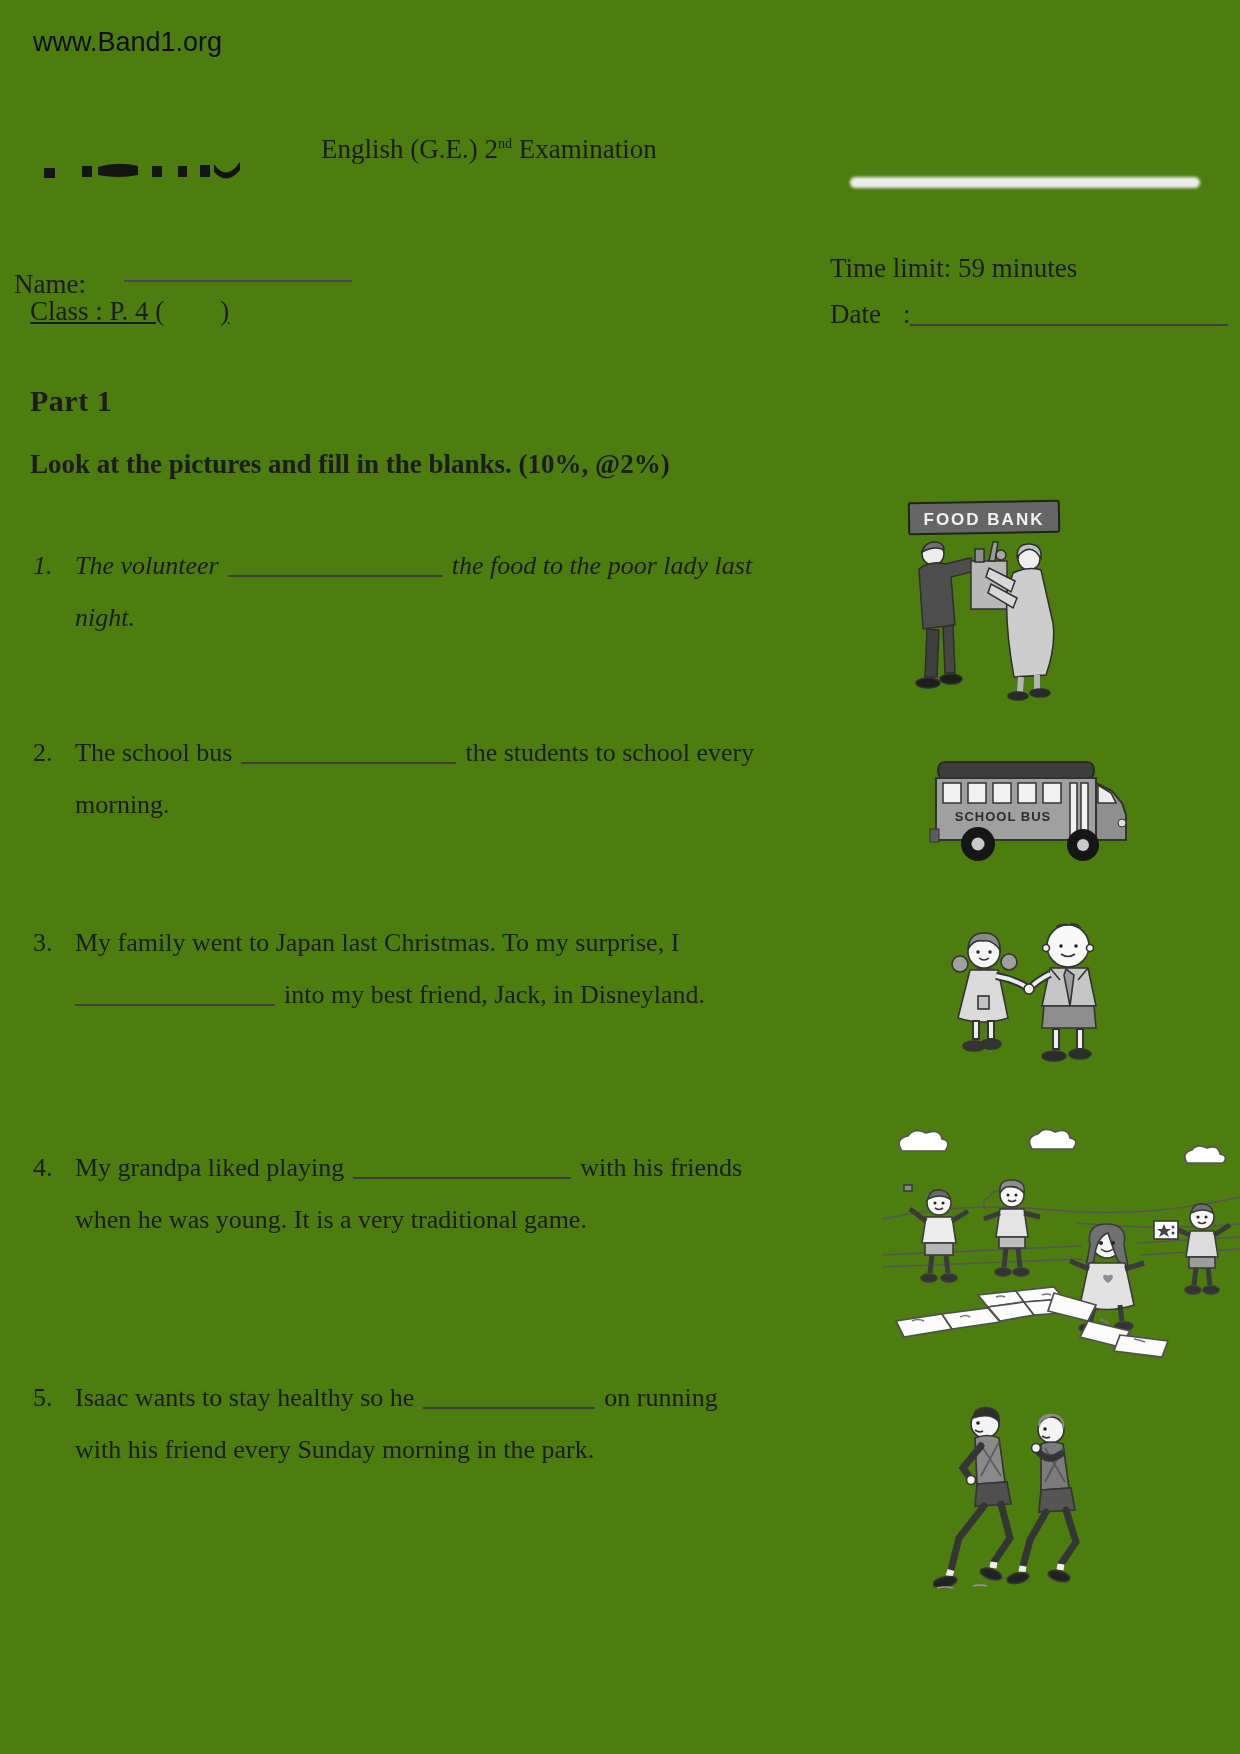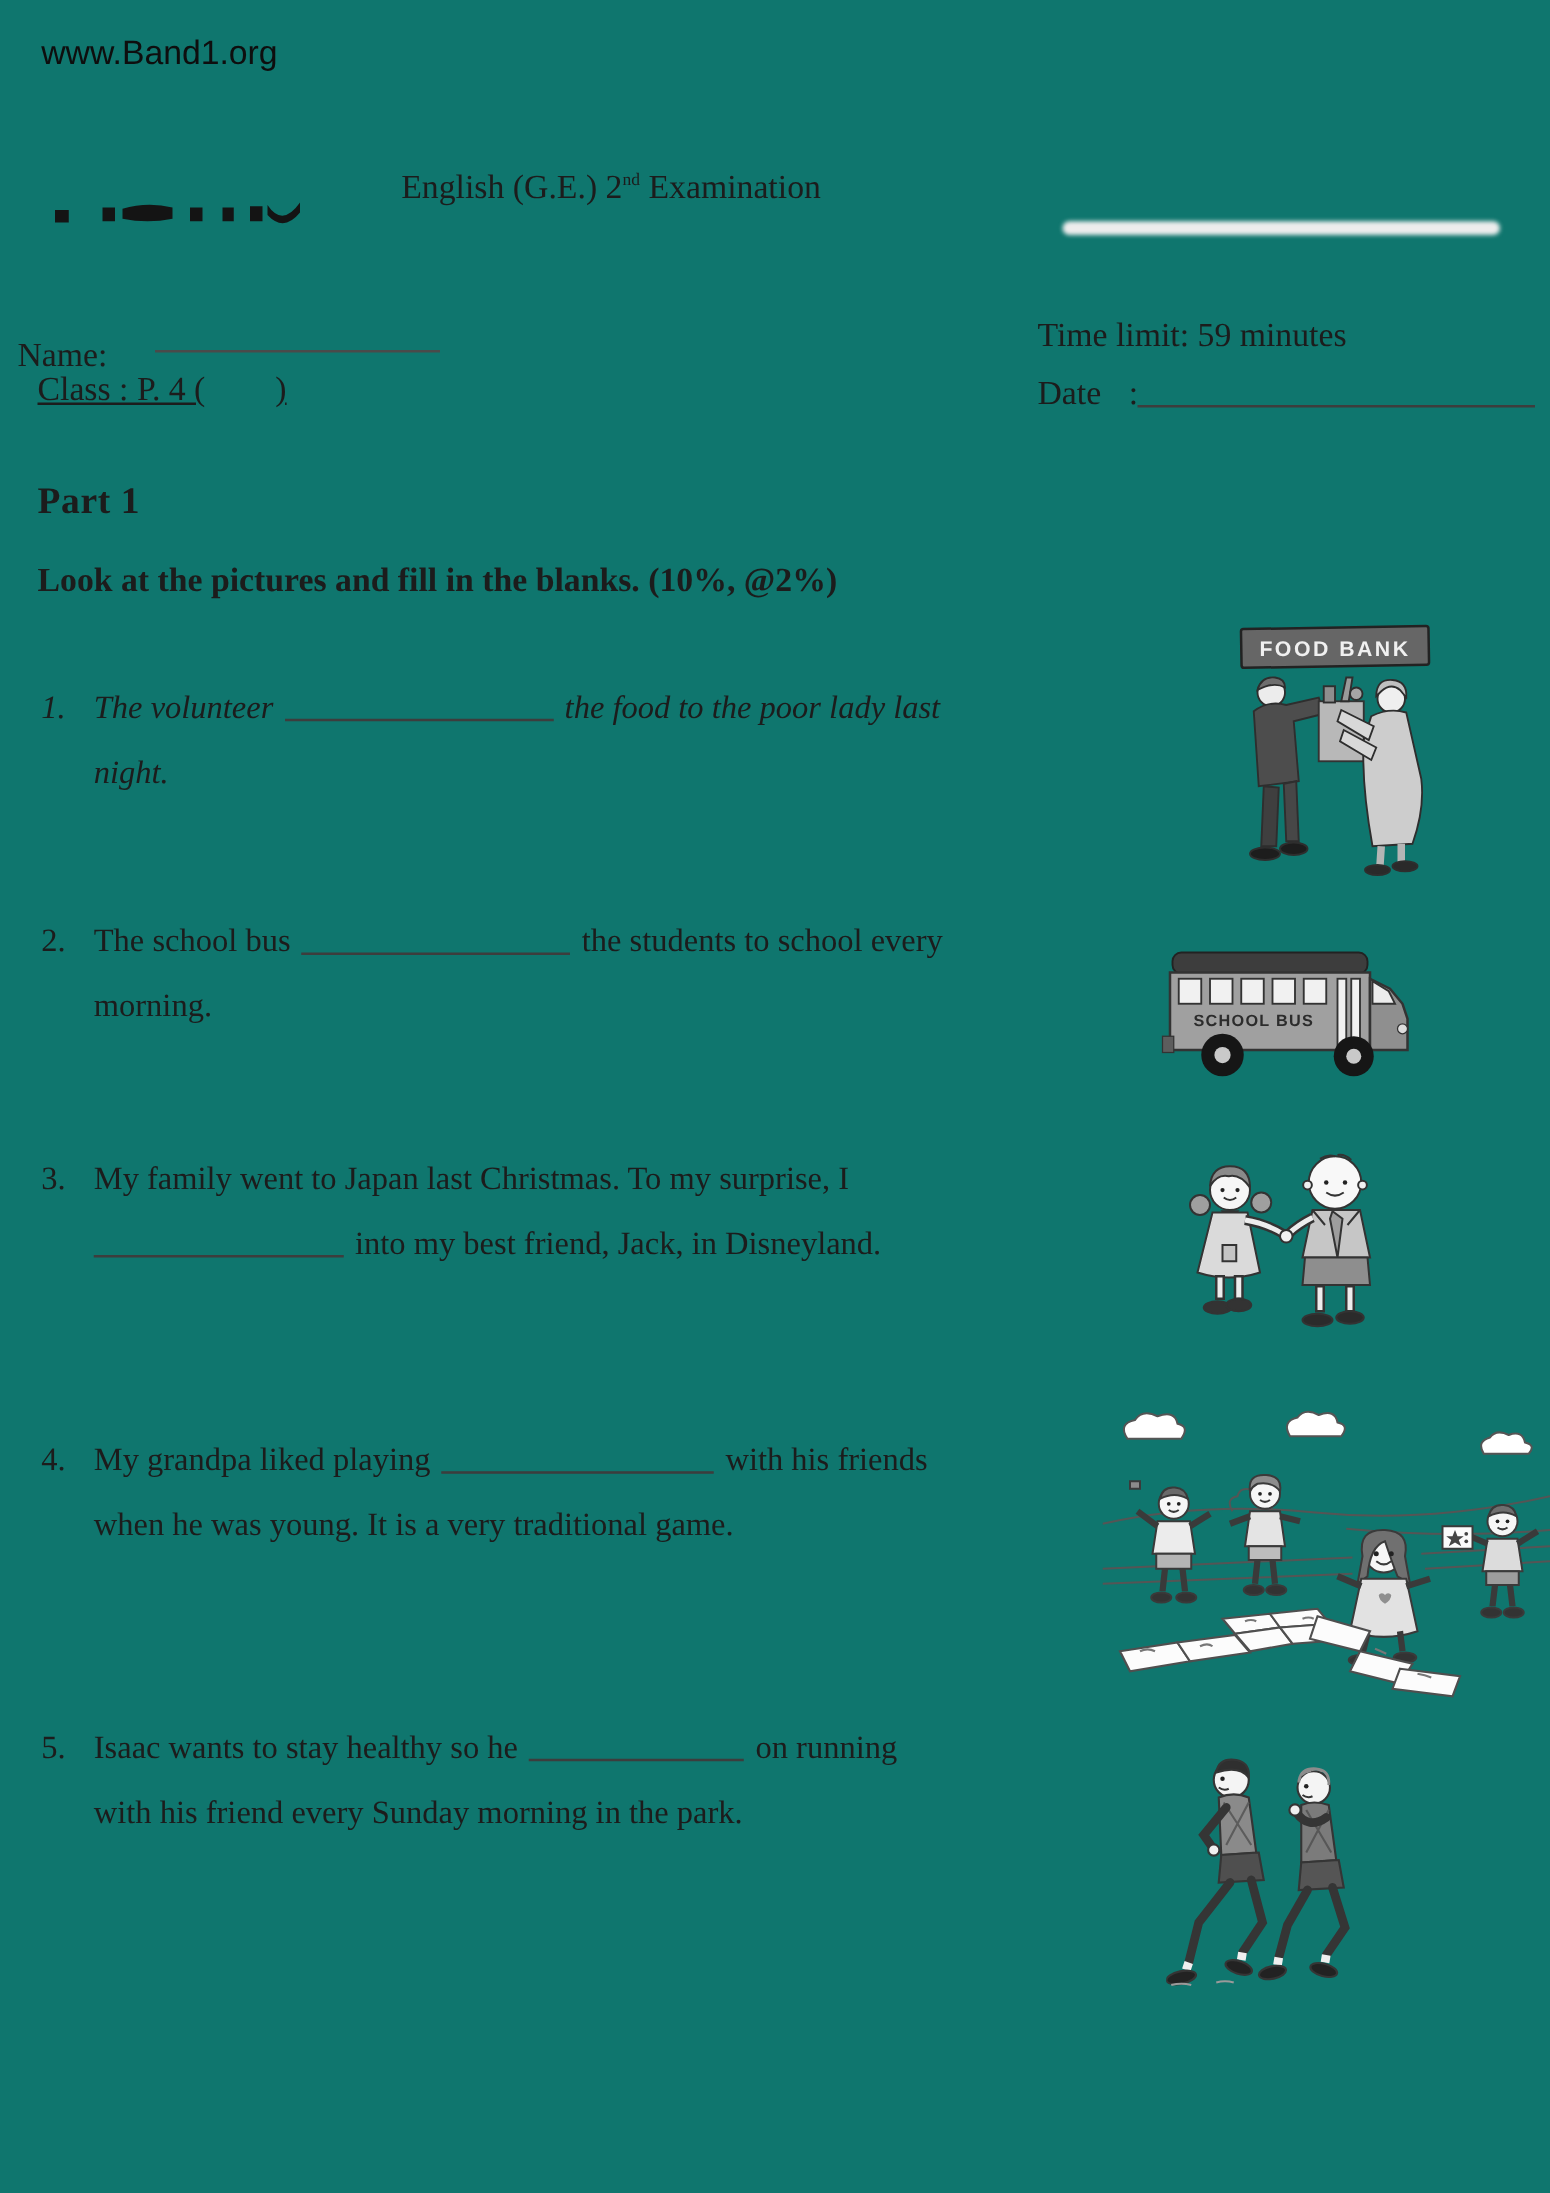--- a/index.html
+++ b/index.html
@@ -1,17 +1,17 @@
 <!DOCTYPE html>
 <html><head>
 <meta charset="utf-8">
 <style>
   html,body{margin:0;padding:0;background:#ffffff;}
   .page{
-    position:relative;width:1240px;height:1754px;background:#0f766e;
+    position:relative;width:1240px;height:1754px;background:#4d7c0f;
     font-family:"Liberation Serif", serif;color:#1c1c1c;overflow:hidden;
   }
   .abs{position:absolute;}
   .watermark{font-family:"Liberation Sans", sans-serif;font-size:27px;color:#0e0e0e;}
   .title{font-size:27px;white-space:nowrap;}
   .title sup{font-size:14px;}
   .hdr{font-size:27px;white-space:nowrap;}
   .rule{border-bottom:2px solid #4a4a4a;display:inline-block;}
   .smudge{background:#ededed;border-radius:6px;filter:blur(1.5px);}
   .part-heading{font-size:30px;font-weight:bold;letter-spacing:.5px;}
@@ -103,21 +103,21 @@
 
   <div class="question" style="top:1372px;">
     <div>
       <span class="qnum">5.</span><span>Isaac wants to stay healthy so he</span><span class="blank" style="width:172px;"></span><span>on running</span>
     </div>
     <div>
       <span class="qindent"></span><span>with his friend every Sunday morning in the park.</span>
     </div>
   </div>
 
-  <div class="illus" style="left:973px;top:497px;width:175px;height:215px;">
+  <div class="illus" style="left:889px;top:497px;width:175px;height:215px;">
     <svg viewBox="0 0 175 215">
       <rect x="20" y="5" width="150" height="31" rx="2" fill="#666666" stroke="#222" stroke-width="2" transform="rotate(-1 95 20)"></rect>
       <text x="95" y="28" font-size="17" font-weight="bold" letter-spacing="2" fill="#f0f0f0" text-anchor="middle">FOOD BANK</text>
       <g stroke="#2e2e2e" stroke-width="1.5">
 
         <circle cx="44" cy="57" r="11" fill="#ececec"></circle>
         <path d="M33,55 Q36,44 47,45 Q55,46 55,53 Q46,48 33,55 Z" fill="#6e6e6e"></path>
         <path d="M30,72 Q42,63 56,67 L82,61 L86,74 L62,80 L66,128 L34,132 Z" fill="#4d4d4d"></path>
         <path d="M38,132 L36,180 L48,180 L50,133 Z" fill="#3f3f3f"></path>
         <path d="M54,130 L56,176 L66,176 L64,128 Z" fill="#474747"></path>

